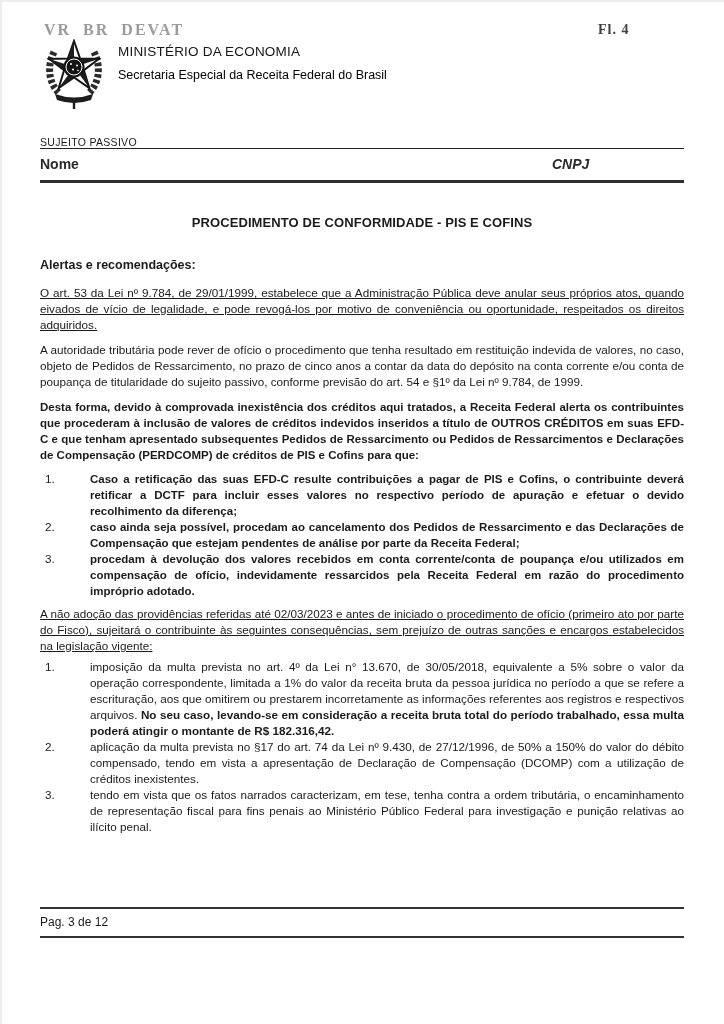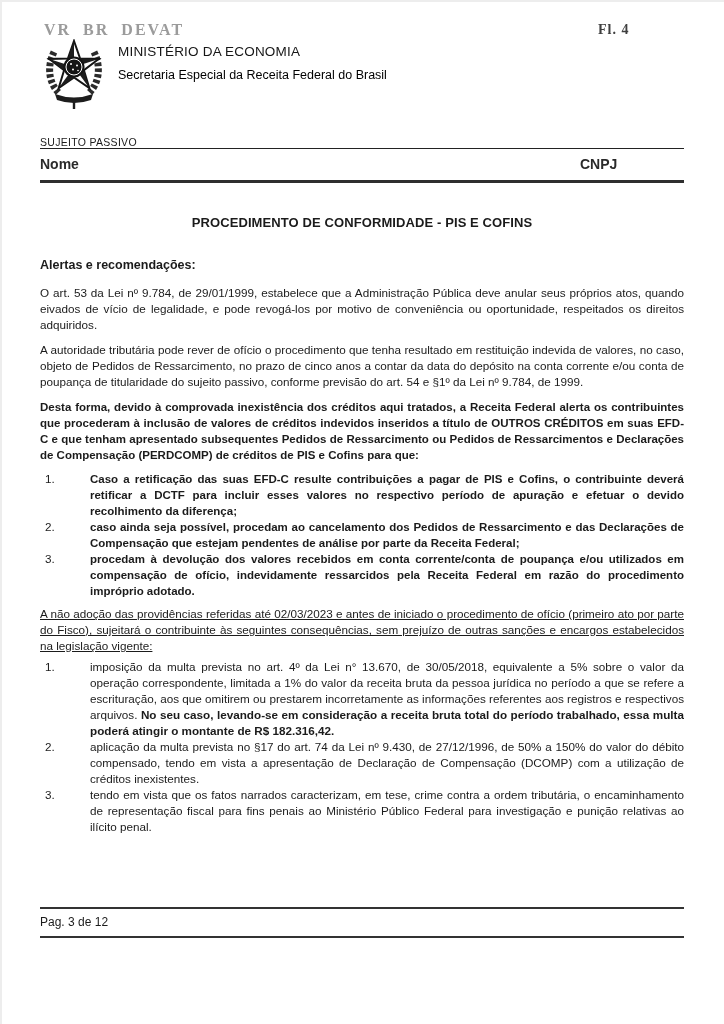--- a/index.html
+++ b/index.html
@@ -20,26 +20,26 @@
     font-size:14px;color:#404040;font-weight:bold;letter-spacing:1px;
   }
   .crest{position:absolute;left:45px;top:39px;}
   .ministry-block{position:absolute;left:118px;top:44px;}
   .ministry-name{font-size:13.5px;letter-spacing:.2px;color:#161616;}
   .ministry-sec{font-size:12.5px;margin-top:9px;color:#000000;}
   
   .content{position:absolute;left:40px;top:136px;width:644px;height:770px;overflow:hidden;}
   .sp-title{font-size:10.5px;font-weight:normal;letter-spacing:.3px;padding-bottom:0;border-bottom:1.5px solid #222;}
   .sp-labels{position:relative;font-size:14px;font-weight:bold;color:#2a2a2a;margin-top:7px;height:10px;}
-  .sp-cnpj{position:absolute;left:540px;top:0;}
+  .sp-cnpj{position:absolute;left:512px;top:0;font-style:italic;}
   .thick-rule{border-top:3px solid #2e2e2e;margin-top:14px;}
   .doc-title{text-align:center;font-weight:bold;font-size:13px;letter-spacing:.1px;margin-top:32px;}
   .alerts-heading{font-weight:bold;font-size:12.5px;margin-top:28px;}
   .para{font-size:11.7px;line-height:16px;text-align:justify;margin-top:9px;}
-  .para.first{margin-top:13px;}
+  .para.first{margin-top:13px;text-decoration:underline;}
   .para.bold{font-weight:bold;font-size:11.5px;}
   .nlist{margin-top:8px;}
   .nlist.tight{margin-top:5px;}
   .nitem{display:flex;font-size:11.7px;line-height:16px;}
   .nitem .num{flex:none;width:50px;padding-left:5px;box-sizing:border-box;}
   .nitem .itext{flex:1;text-align:justify;}
   .nlist.bold .itext{font-weight:bold;font-size:11.5px;}
   .nlist.bold .num{font-weight:normal;font-size:11.7px;}
   .inline-bold{font-weight:bold;}
   .para.intro{margin-top:7px;text-decoration:underline;}
@@ -126,21 +126,21 @@
       <div class="nitem">
         <span class="num">1.</span>
         <div class="itext"><span>imposição da multa prevista no art. 4º da Lei n° 13.670, de 30/05/2018, equivalente a 5% sobre o valor da operação correspondente, limitada a 1% do valor da receita bruta da pessoa jurídica no período a que se refere a escrituração, aos que omitirem ou prestarem incorretamente as informações referentes aos registros e respectivos arquivos. </span><span class="inline-bold">No seu caso, levando-se em consideração a receita bruta total do período trabalhado, essa multa poderá atingir o montante de R$ 182.316,42.</span></div>
       </div>
       <div class="nitem">
         <span class="num">2.</span>
         <div class="itext">aplicação da multa prevista no §17 do art. 74 da Lei nº 9.430, de 27/12/1996, de 50% a 150% do valor do débito compensado, tendo em vista a apresentação de Declaração de Compensação (DCOMP) com a utilização de créditos inexistentes.</div>
       </div>
       <div class="nitem">
         <span class="num">3.</span>
-        <div class="itext">tendo em vista que os fatos narrados caracterizam, em tese, crime contra a ordem tributária, o encaminhamento de representação fiscal para fins penais ao Ministério Público Federal para investigação e punição relativas ao ilícito penal.</div>
+        <div class="itext">tendo em vista que os fatos narrados caracterizam, em tese, tenha contra a ordem tributária, o encaminhamento de representação fiscal para fins penais ao Ministério Público Federal para investigação e punição relativas ao ilícito penal.</div>
       </div>
     </div>
 
   </div>
 
   <div class="footer">
     <div class="footer-text">Pag. 3 de 12</div>
   </div>
 
 </div>

